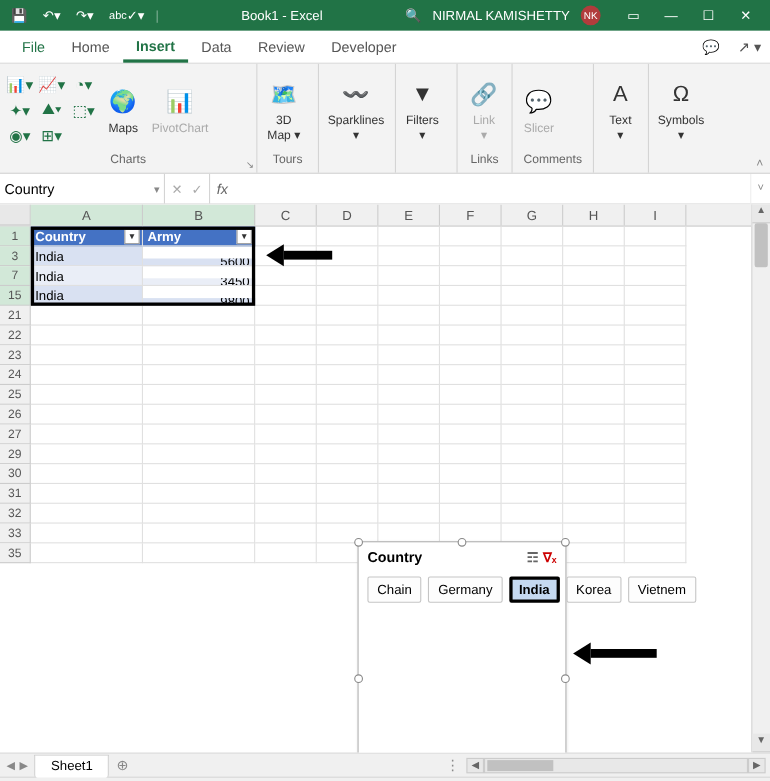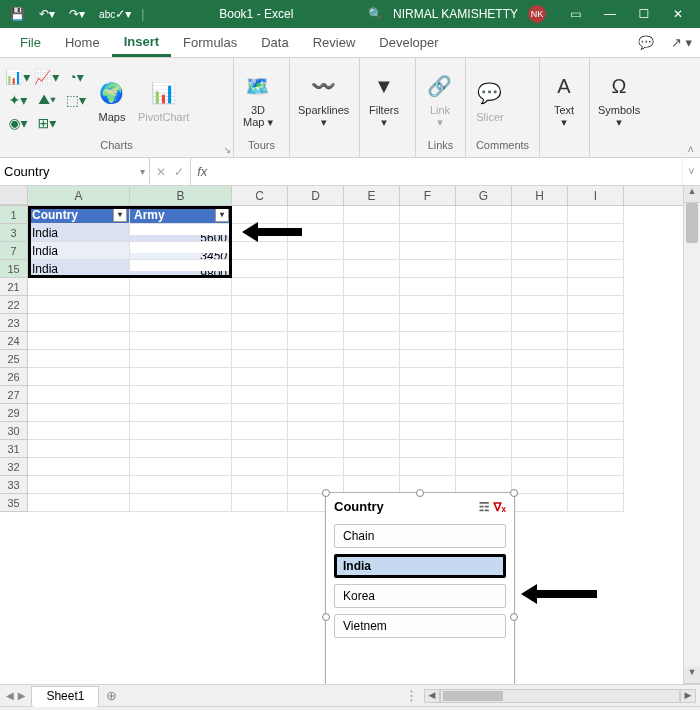--- a/index.html
+++ b/index.html
@@ -72,21 +72,21 @@
 .arrow1 { position: absolute; left: 242px; top: 38px; width: 60px; height: 16px; display: flex; align-items: center; }
 .arrow1 .shaft { flex: 1; height: 8px; background: #000; }
 .arrow1 .head { width: 0; height: 0; border-right: 16px solid #000; border-top: 10px solid transparent; border-bottom: 10px solid transparent; }
 
 
 .slicer { position: absolute; left: 325px; top: 306px; width: 190px; height: 250px; background: #fff; border: 1px solid #b0b0b0; box-shadow: 0 1px 3px rgba(0,0,0,0.1); }
 .slicer .handles .h { position: absolute; width: 8px; height: 8px; background: #fff; border: 1px solid #888; border-radius: 50%; }
 .slicer .sl-title { padding: 6px 8px; font-weight: 600; display: flex; align-items: center; font-size: 13px; }
 .slicer .sl-title .t { flex: 1; }
 .slicer .sl-title .tc { font-size: 12px; color: #666; margin-left: 4px; }
-.slicer .sl-body { padding: 4px 8px; display: flex; flex-direction: column; gap: 6px; }
+.slicer .sl-body { padding: 4px 8px; display: flex; gap: 6px; align-items: flex-end; }
 .slicer .sl-item { border: 1px solid #c5c5c5; border-radius: 2px; padding: 4px 8px; font-size: 12px; background: #fdfdfd; }
 .slicer .sl-item.sel { background: #c5d9f1; border: 3px solid #000; font-weight: 600; padding: 2px 6px; }
 .arrow2 { position: absolute; left: 521px; top: 400px; width: 76px; height: 16px; display: flex; align-items: center; }
 .arrow2 .shaft { flex: 1; height: 8px; background: #000; }
 .arrow2 .head { width: 0; height: 0; border-right: 16px solid #000; border-top: 10px solid transparent; border-bottom: 10px solid transparent; }
 
 
 .vscroll { width: 17px; background: #f0f0f0; border-left: 1px solid #d4d4d4; display: flex; flex-direction: column; }
 .vscroll .sbtn { height: 17px; text-align: center; font-size: 9px; color: #666; background: #e8e8e8; border-bottom: 1px solid #ccc; }
 .vscroll .strack { flex: 1; position: relative; }
@@ -127,21 +127,20 @@
     <span class="win-btn">—</span>
     <span class="win-btn">☐</span>
     <span class="win-btn">✕</span>
   </div>
 </div>
 
 <div class="tabrow">
   <div class="tab file">File</div>
   <div class="tab">Home</div>
   <div class="tab active">Insert</div>
-  <div class="tab">Formulas</div>
   <div class="tab">Data</div>
   <div class="tab">Review</div>
   <div class="tab">Developer</div>
   <div class="tab slicer">Slicer</div>
   <div class="spacer"></div>
   <div class="right-btn">💬</div>
   <div class="right-btn">↗ ▾</div>
 </div>
 
 <div class="ribbon">
@@ -291,21 +290,21 @@
           <div class="cell" style="width: 56px;"></div>
           <div class="cell" style="width: 56px;"></div>
           <div class="cell" style="width: 56px;"></div>
           <div class="cell" style="width: 56px;"></div>
           <div class="cell" style="width: 56px;"></div>
           <div class="cell" style="width: 56px;"></div>
         </div>
         <div class="row sel">
           <div class="rownum">7</div>
           <div class="cell trow-band" style="width: 102px;">India</div>
-          <div class="cell trow-band num" style="width: 102px; font-style: italic;">3450</div>
+          <div class="cell trow-band num" style="width: 102px;">3450</div>
           <div class="cell" style="width: 56px;"></div>
           <div class="cell" style="width: 56px;"></div>
           <div class="cell" style="width: 56px;"></div>
           <div class="cell" style="width: 56px;"></div>
           <div class="cell" style="width: 56px;"></div>
           <div class="cell" style="width: 56px;"></div>
           <div class="cell" style="width: 56px;"></div>
         </div>
         <div class="row sel">
           <div class="rownum">15</div>
@@ -492,20 +491,21 @@
           <div class="h" style="right:-4px;top:calc(50% - 4px)"></div>
 
       </div>
       <div class="sl-title">
         <span class="t">Country</span>
         <span class="tc">☶</span>
         <span class="tc" style="color:#c00">∇ₓ</span>
       </div>
       <div class="sl-body" id="slicer-body">
           <div class="sl-item">Chain</div>
+          <div class="sl-item">Germany</div>
           <div class="sl-item sel">India</div>
           <div class="sl-item">Korea</div>
           <div class="sl-item">Vietnem</div>
         </div>
     </div>
     <div class="arrow2">
         <div class="head"></div>
         <div class="shaft"></div>
       </div>
   </div>

